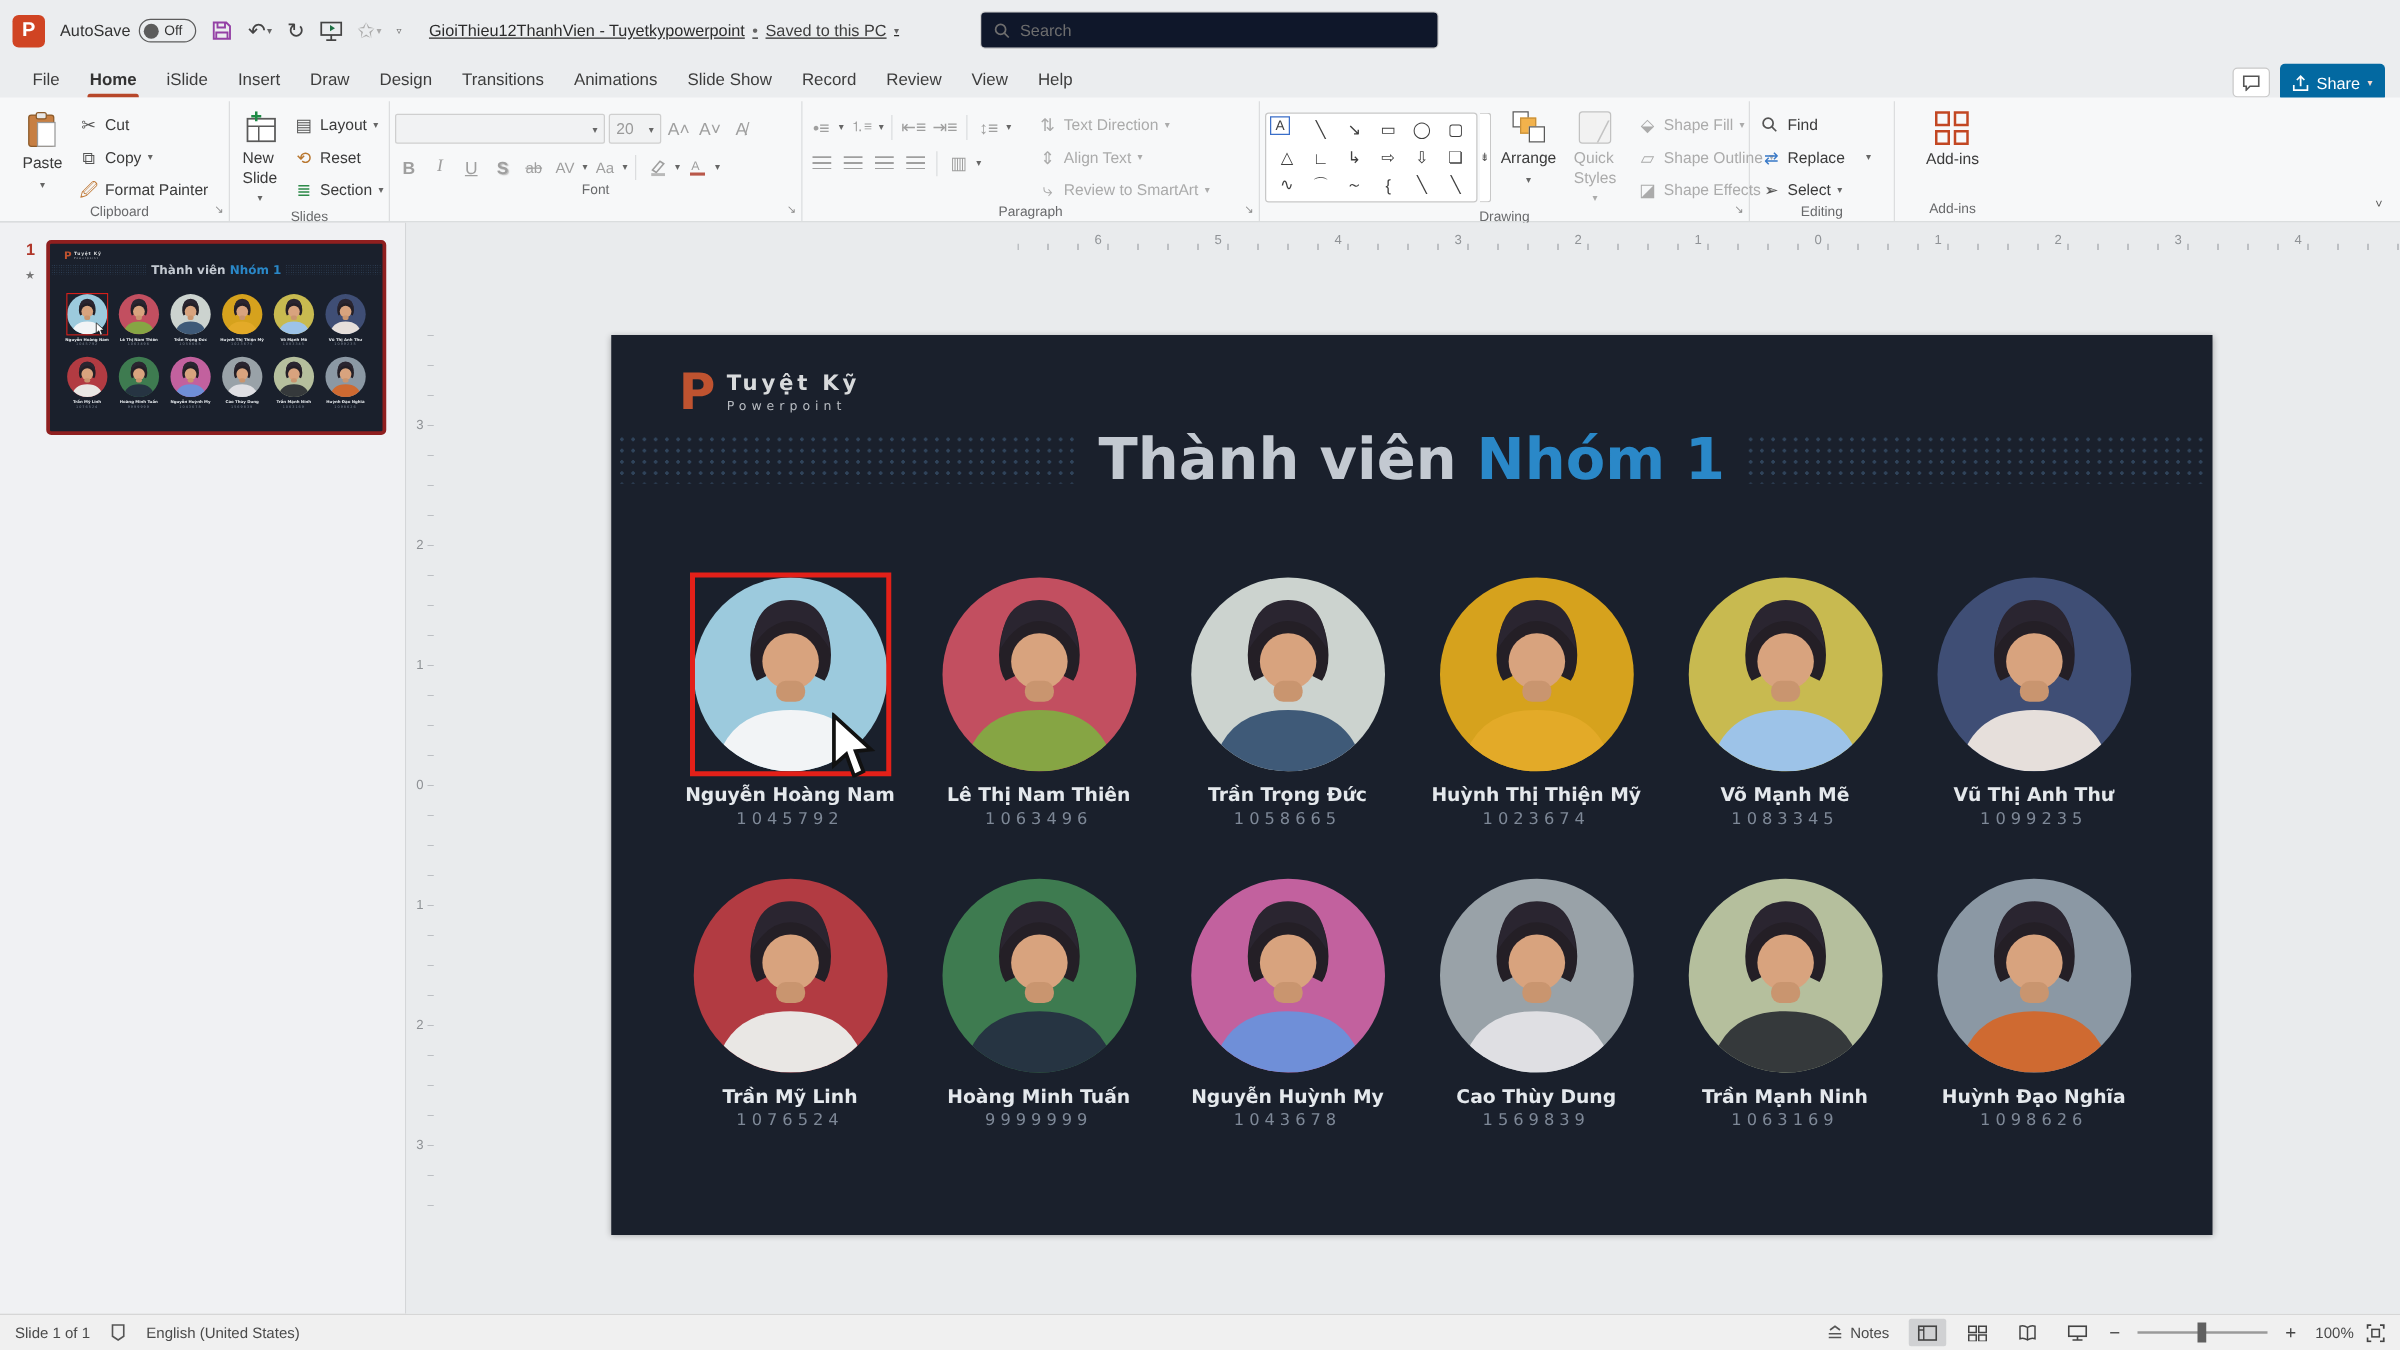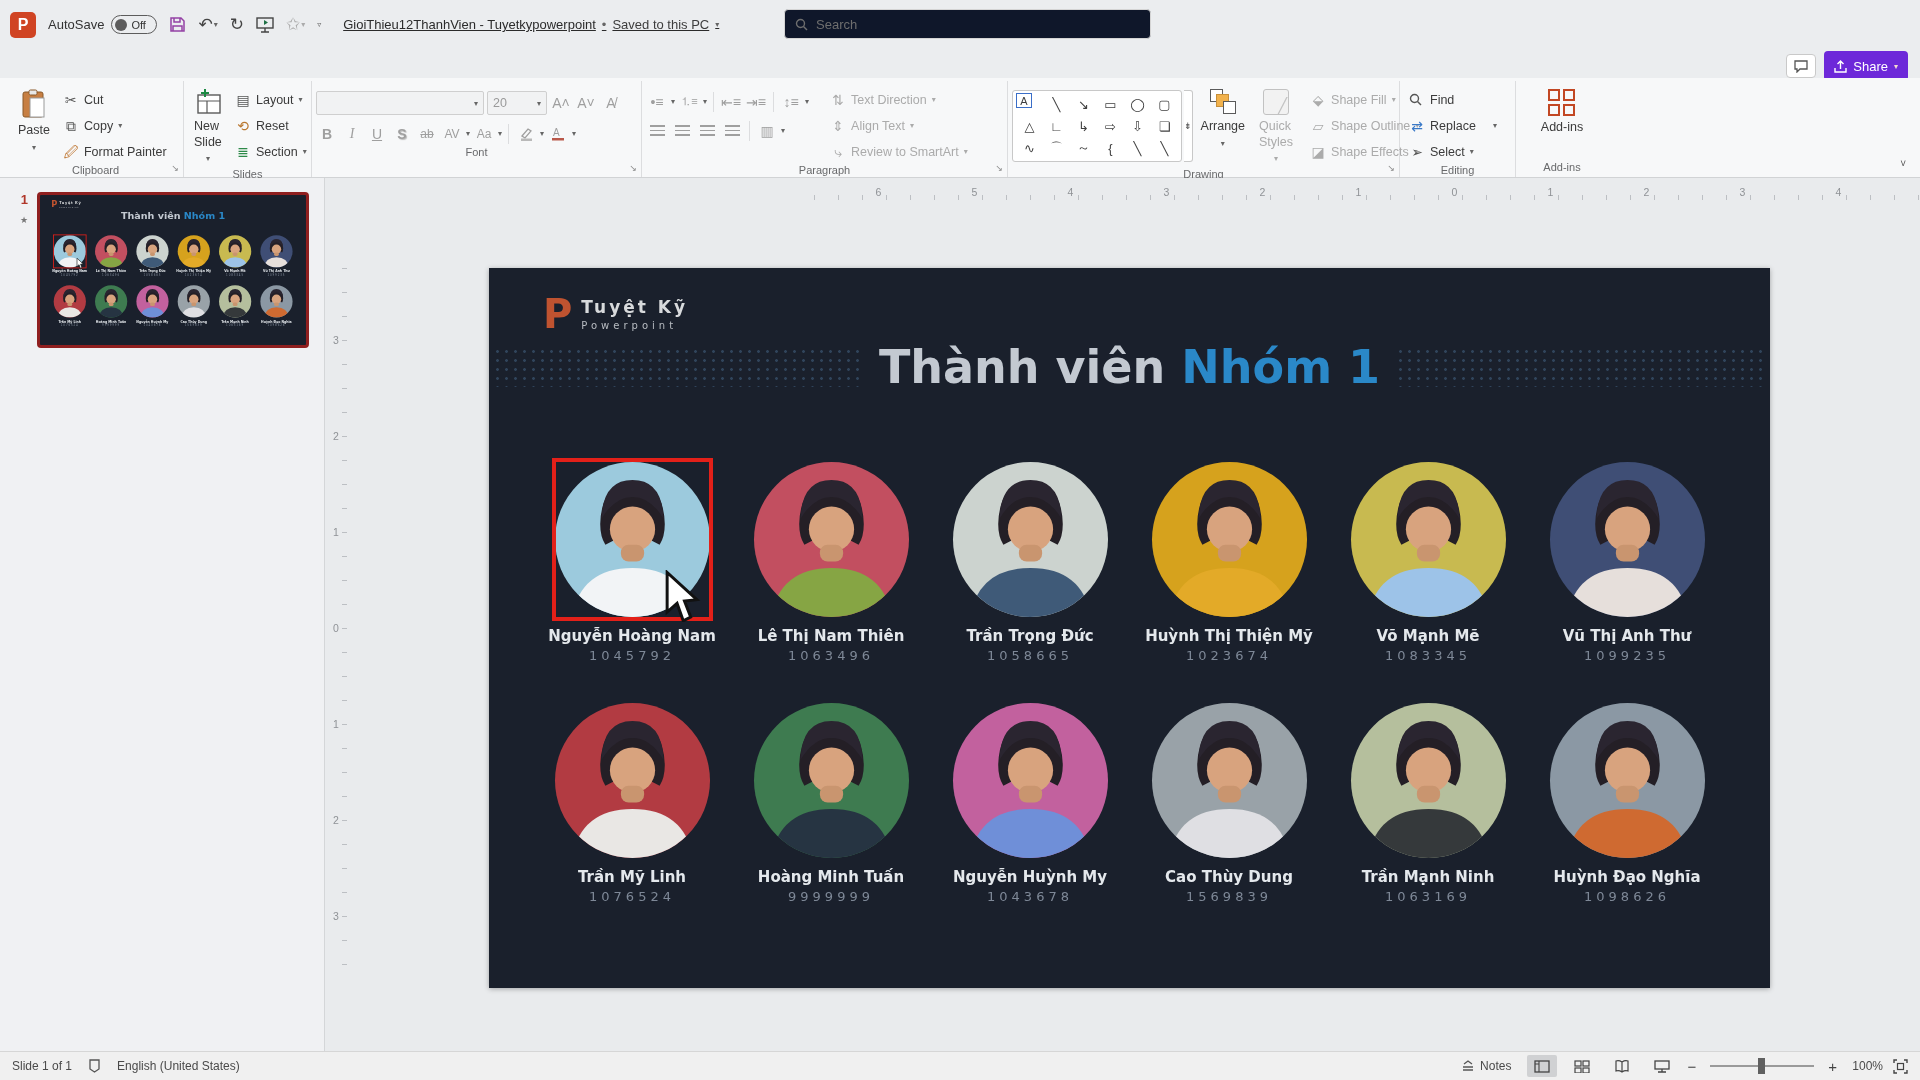--- a/index.html
+++ b/index.html
@@ -26,21 +26,21 @@
   .winbtn { width:46px; height:49px; display:flex; align-items:center; justify-content:center; font-size:15px; color:#333; }
 
   
   .menubar { height:29px; background:#ebedef; display:flex; align-items:flex-end; padding-left:14px; position:relative; flex:0 0 auto; }
   .tabs { display:flex; height:100%; align-items:center; }
   .tab { padding:0 12px; font-size:13.5px; color:#3d3d3d; height:100%; display:flex; align-items:center; position:relative; }
   .tab.active { font-weight:bold; color:#333; }
   .tab.active::after { content:""; position:absolute; left:10px; right:10px; bottom:0; height:3px; background:#b7472a; border-radius:2px 2px 0 0; }
   .mb-right { position:absolute; right:12px; top:2px; display:flex; align-items:center; gap:8px; }
   .comments-btn { width:30px; height:24px; background:#fff; border:1px solid #c9c9c9; border-radius:4px; display:flex; align-items:center; justify-content:center; }
-  .share-btn { height:24px; background:#6d28d9; color:#fff; border-radius:4px; display:flex; align-items:center; gap:6px; padding:15px 10px; font-size:13px; }
+  .share-btn { height:24px; background:#0369a1; color:#fff; border-radius:4px; display:flex; align-items:center; gap:6px; padding:15px 10px; font-size:13px; }
   .share-chev { font-size:8px; color:#f5d9cf; }
 
   
   .ribbon { height:100px; background:#f7f8f9; border-bottom:1px solid #d1d3d5; display:flex; align-items:stretch; padding:3px 0 0 8px; position:relative; flex:0 0 auto; }
   .group { display:flex; flex-direction:column; border-right:1px solid #dcdddf; position:relative; padding:2px 4px 0 4px; }
   .group-body { display:flex; flex:1; align-items:flex-start; gap:2px; }
   .group-label { text-align:center; font-size:11px; color:#68696b; padding:2px 0 4px 0; }
   .launcher { position:absolute; right:4px; bottom:4px; font-size:9px; color:#8a8a8a; }
   .bigbtn { display:flex; flex-direction:column; align-items:center; gap:4px; padding:6px 6px 2px 6px; font-size:12.5px; color:#3b3b3b; text-align:left; line-height:1.25; border-radius:3px; }
   .smallcol { display:flex; flex-direction:column; justify-content:flex-start; gap:5px; padding-top:6px; }
@@ -166,20 +166,35 @@
     <div class="searchbox">
       <svg class="ic" width="13" height="13" viewBox="0 0 13 13">
           <circle cx="5.5" cy="5.5" r="4" fill="none" stroke="#6e6e6e" stroke-width="1.4"></circle>
           <path d="M8.5 8.5 L12 12" stroke="#6e6e6e" stroke-width="1.4"></path>
         </svg>
       <span>Search</span>
     </div>
   </div>
 
   <div class="menubar">
+    <div class="tabs">
+        <div class="tab">File</div>
+        <div class="tab active">Home</div>
+        <div class="tab">iSlide</div>
+        <div class="tab">Insert</div>
+        <div class="tab">Draw</div>
+        <div class="tab">Design</div>
+        <div class="tab">Transitions</div>
+        <div class="tab">Animations</div>
+        <div class="tab">Slide Show</div>
+        <div class="tab">Record</div>
+        <div class="tab">Review</div>
+        <div class="tab">View</div>
+        <div class="tab">Help</div>
+      </div>
     <div class="mb-right">
       <div class="comments-btn">
         <svg class="ic" width="14" height="13" viewBox="0 0 14 13">
             <path d="M1 1 h12 v8 h-7 l-3 3 v-3 h-2 z" fill="none" stroke="#555" stroke-width="1.3"></path>
           </svg>
       </div>
       <div class="share-btn">
         <svg class="ic" width="13" height="13" viewBox="0 0 13 13">
             <path d="M1 8 v4 h11 v-4 M6.5 1 v8 M3.5 4 l3-3 3 3" fill="none" stroke="#fff" stroke-width="1.4"></path>
           </svg>
@@ -253,21 +268,21 @@
       <div class="group-label">Slides</div>
     </div>
 
     <div class="group" style="width:330px">
       <div class="rows">
         <div class="row">
           <div class="combo" style="width:168px">
               <span></span>
               <span class="chev">▾</span>
             </div>
-          <div class="combo" style="width:60px">
+          <div class="combo" style="width:42px">
               <span>20</span>
               <span class="chev">▾</span>
             </div>
           <span class="tglyph">A˄</span>
           <span class="tglyph">A˅</span>
           <span class="tglyph">A̸</span>
         </div>
         <div class="row">
           <span class="tglyph" style="font-weight:bold">B</span>
           <span class="tglyph" style="font-style:italic;font-family:'Liberation Serif',serif">I</span>

